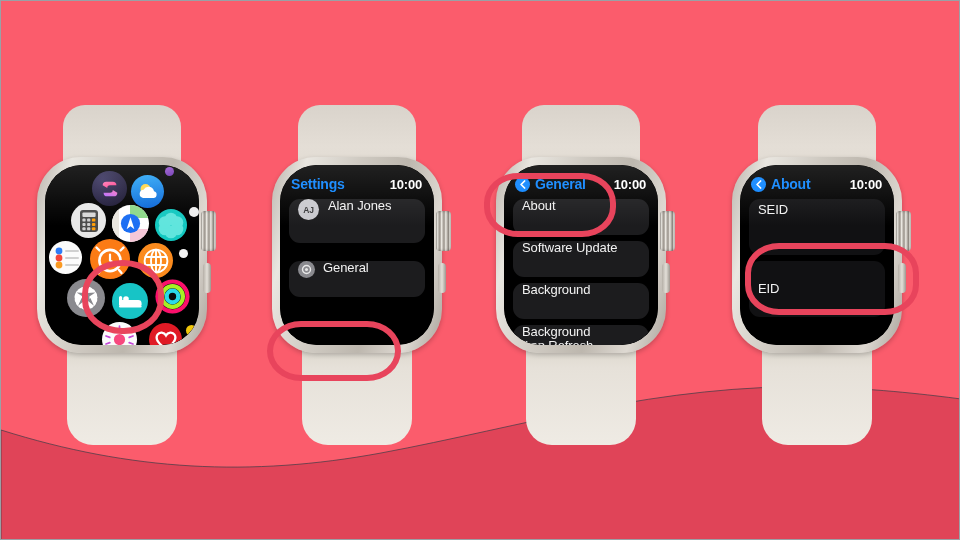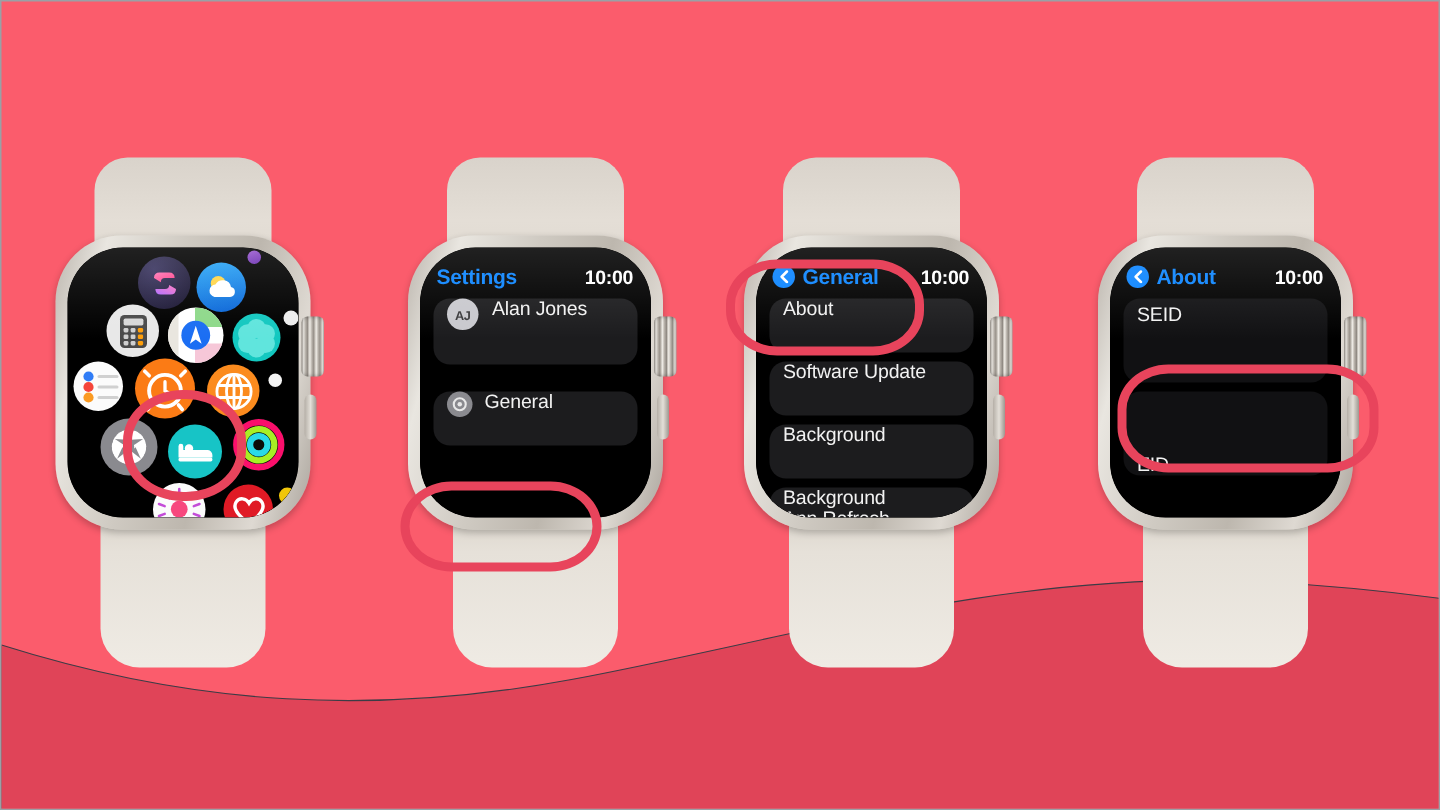--- a/index.html
+++ b/index.html
@@ -505,21 +505,21 @@
                     </svg>
                 </span>
                 <span class="nav-title" style="color: rgb(10, 132, 255);">About</span>
               </div>
               <span class="clock">10:00</span>
             </div>
 
             <div class="row tall plain" style="height:56px;align-items:flex-start;padding-top:4px;">
               <span class="row-label">SEID</span>
             </div>
-            <div class="row tall plain" style="height:56px;align-items:flex-end;padding-top:0;">
+            <div class="row tall plain" style="height:56px;align-items:center;padding-top:0;">
               <span class="row-label">EID</span>
             </div>
           </div>
           <div class="screen-gloss"></div>
         </div>
       </div>
     </div>
     <div class="crown"></div>
     <div class="sidebtn"></div>
     <div class="annot soft" style="left: 21px; top: 138px; width: 162px; height: 60px; border-color: rgb(232, 68, 92);"></div>

